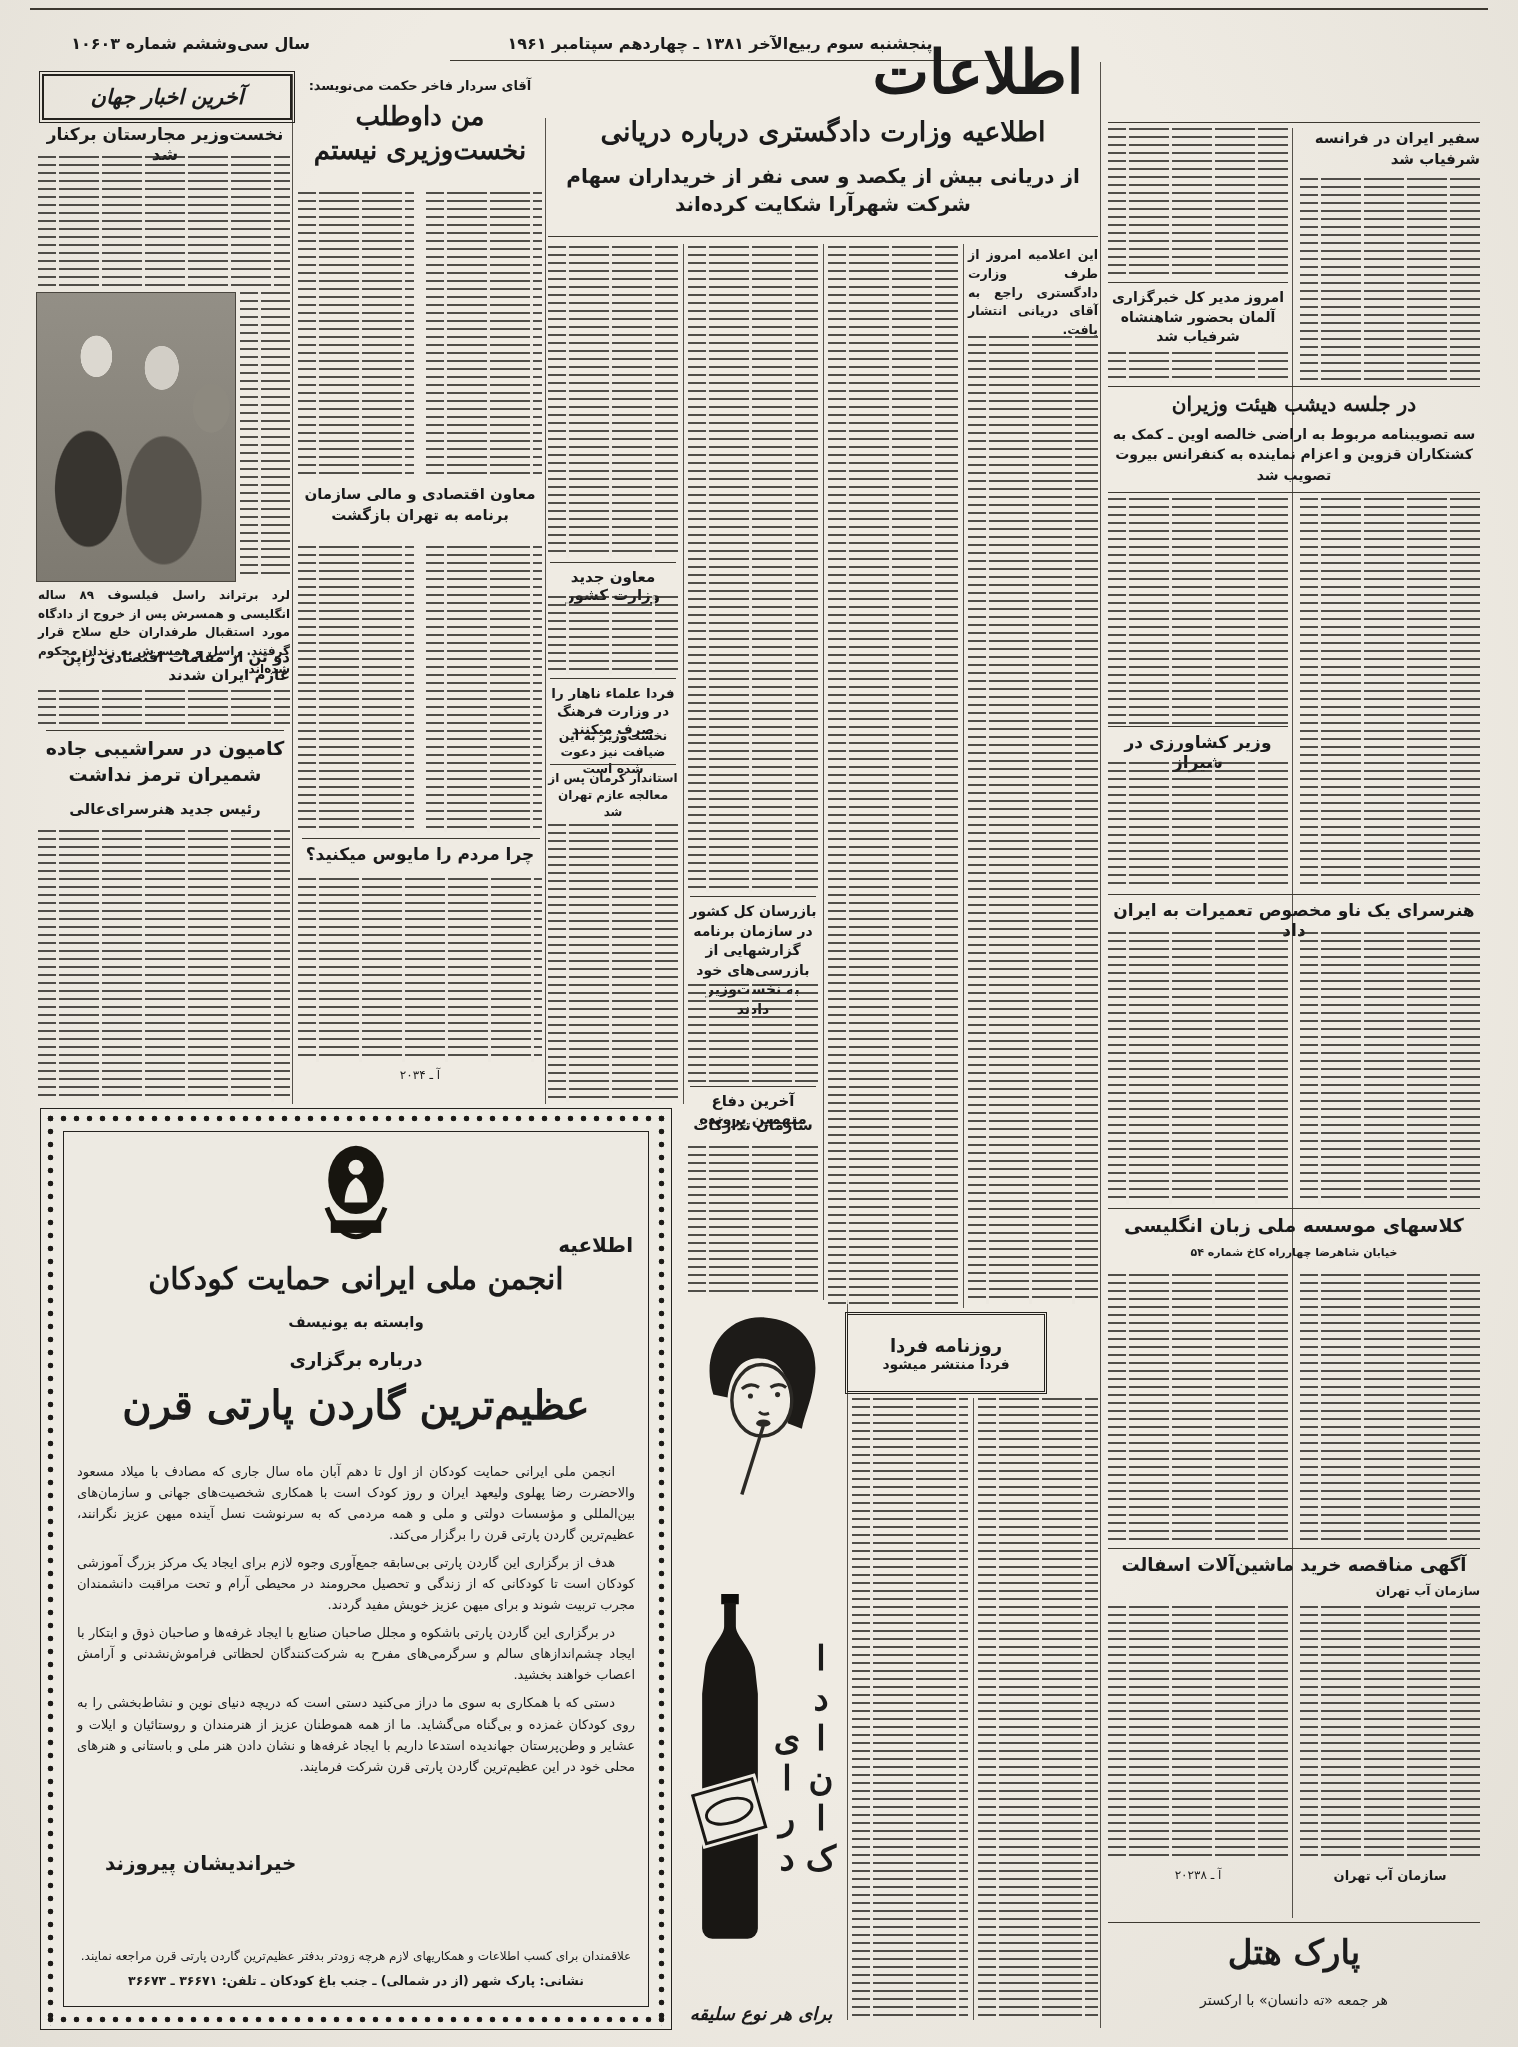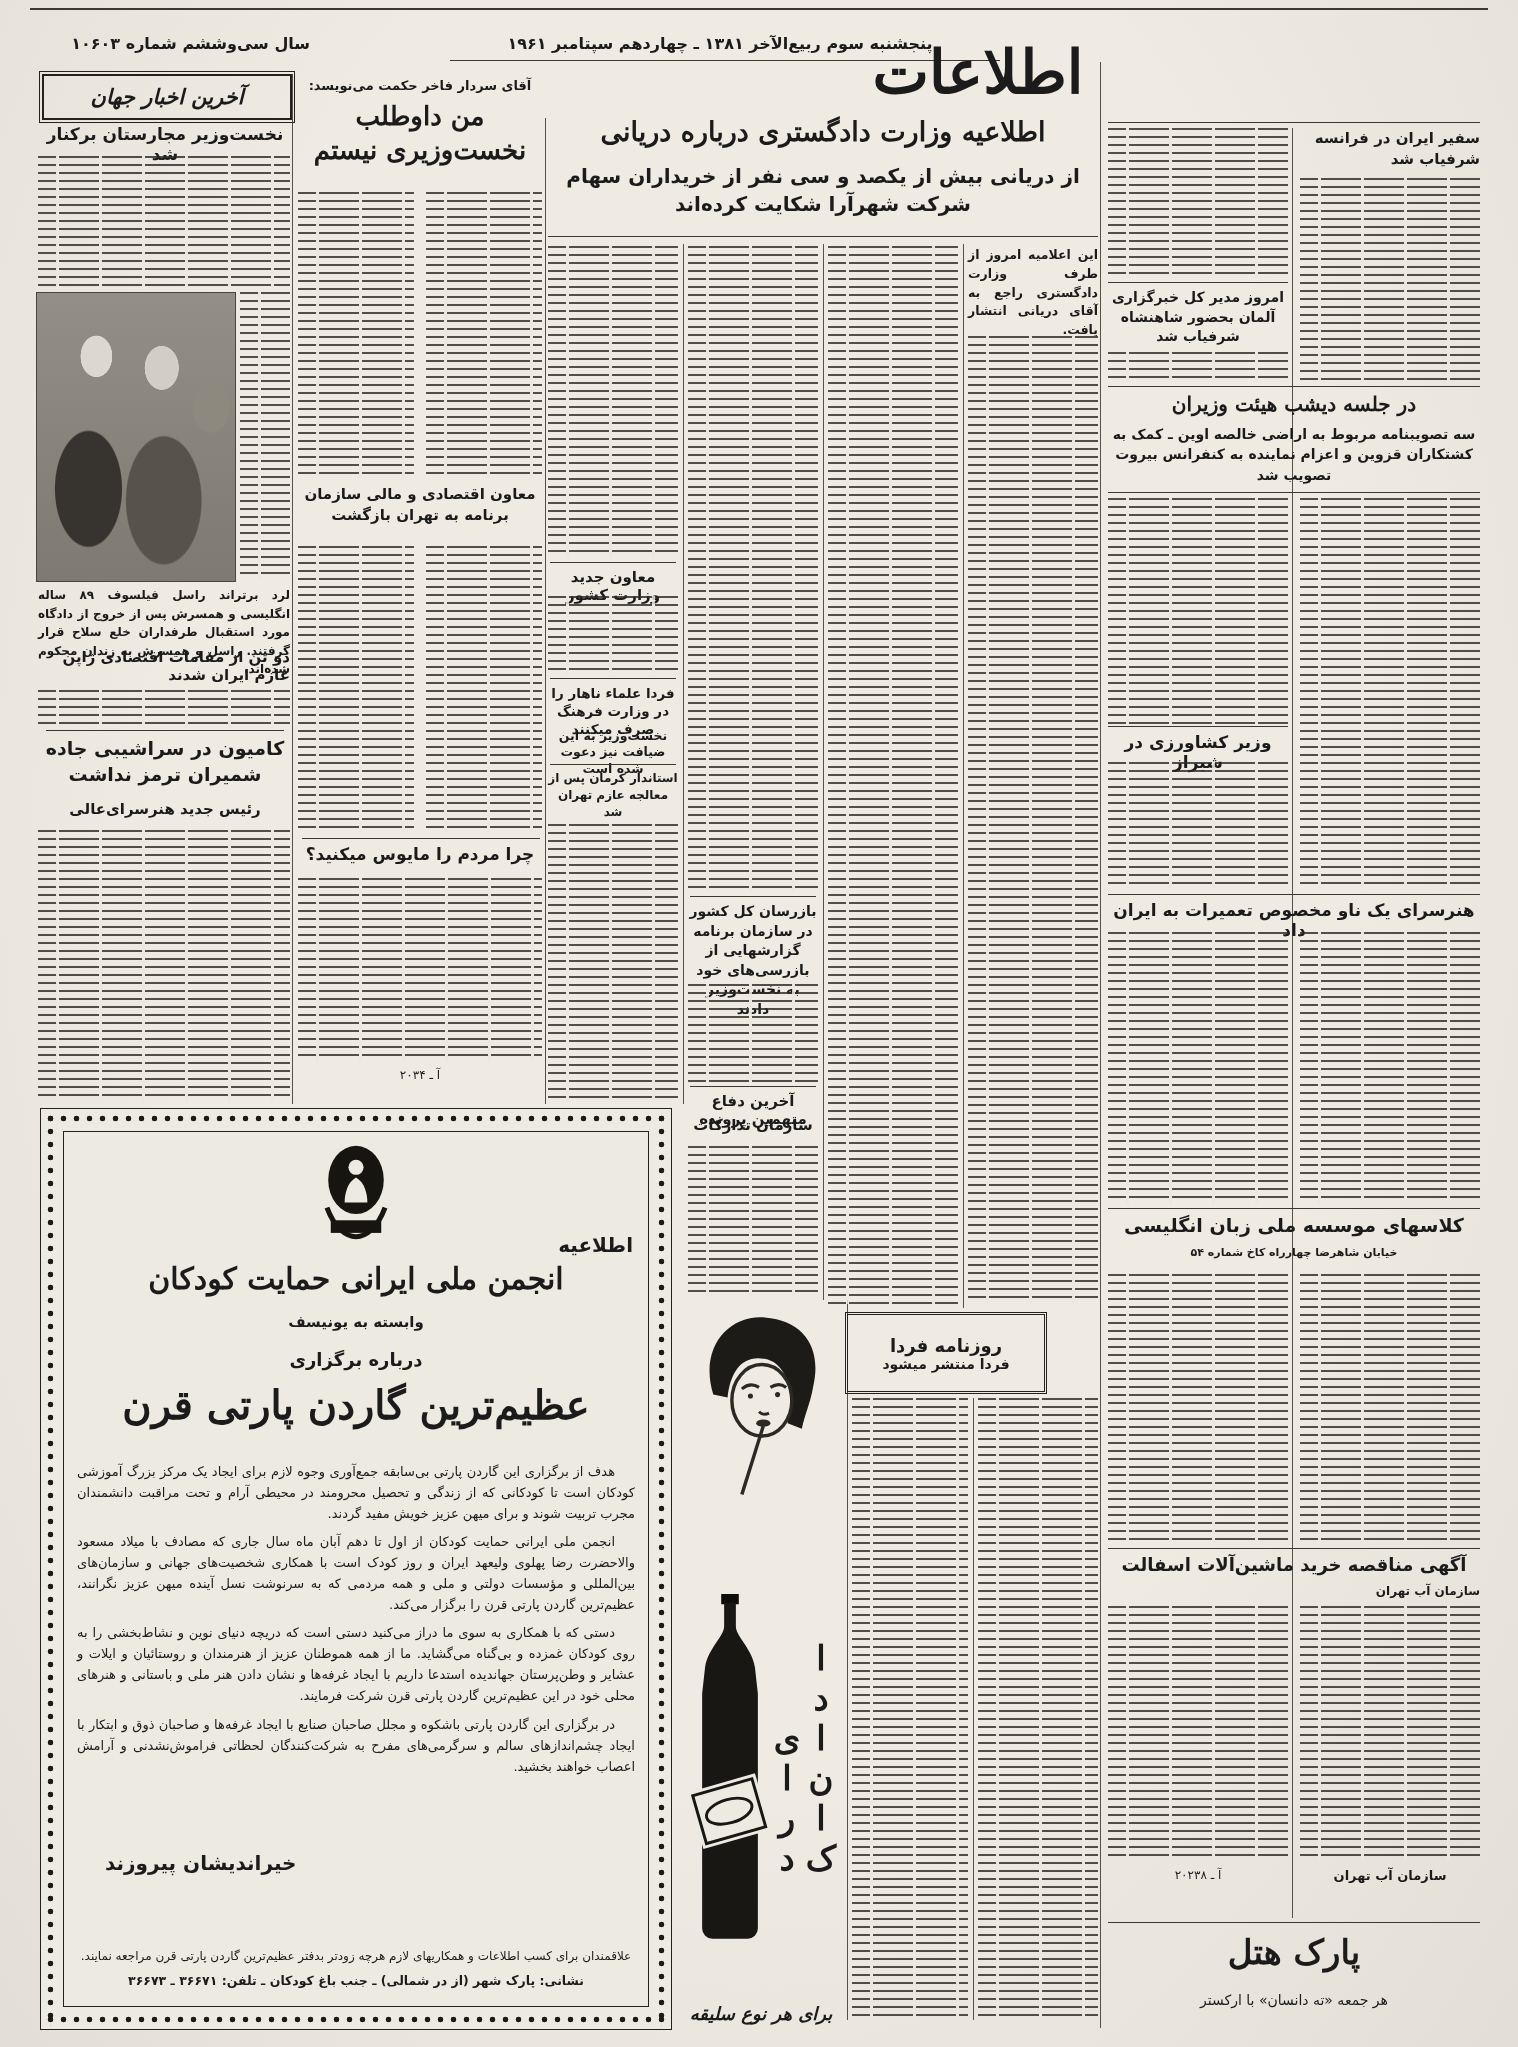--- a/index.html
+++ b/index.html
@@ -182,24 +182,24 @@
         <rect x="10" y="66" width="40" height="10" fill="#17150f"></rect>
       </svg>
     </div>
     <div class="abs b" style="right:38px;top:124px;font-size:20px;">اطلاعیه</div>
     <div class="abs b ctr serif" style="left:30px;top:152px;width:570px;font-size:30px;">انجمن ملی ایرانی حمایت کودکان</div>
     <div class="abs b ctr" style="left:30px;top:204px;width:570px;font-size:15px;">وابسته به یونیسف</div>
     <div class="abs b ctr" style="left:30px;top:240px;width:570px;font-size:18px;">درباره برگزاری</div>
     <div class="abs b ctr serif" style="left:30px;top:272px;width:570px;font-size:40px;">عظیم‌ترین گاردن پارتی قرن</div>
 
     <div class="abs jst" style="left:36px;top:352px;width:558px;font-size:13px;line-height:1.62;">
+      <p class="adp">انجمن ملی ایرانی حمایت کودکان از اول تا دهم آبان ماه سال جاری که مصادف با میلاد مسعود والاحضرت رضا پهلوی ولیعهد ایران و روز کودک است با همکاری شخصیت‌های جهانی و سازمان‌های بین‌المللی و مؤسسات دولتی و ملی و همه مردمی که به سرنوشت نسل آینده میهن عزیز نگرانند، عظیم‌ترین گاردن پارتی قرن را برگزار می‌کند.</p>
       <p class="adp">هدف از برگزاری این گاردن پارتی بی‌سابقه جمع‌آوری وجوه لازم برای ایجاد یک مرکز بزرگ آموزشی کودکان است تا کودکانی که از زندگی و تحصیل محرومند در محیطی آرام و تحت مراقبت دانشمندان مجرب تربیت شوند و برای میهن عزیز خویش مفید گردند.</p>
-      <p class="adp">انجمن ملی ایرانی حمایت کودکان از اول تا دهم آبان ماه سال جاری که مصادف با میلاد مسعود والاحضرت رضا پهلوی ولیعهد ایران و روز کودک است با همکاری شخصیت‌های جهانی و سازمان‌های بین‌المللی و مؤسسات دولتی و ملی و همه مردمی که به سرنوشت نسل آینده میهن عزیز نگرانند، عظیم‌ترین گاردن پارتی قرن را برگزار می‌کند.</p>
+      <p class="adp">در برگزاری این گاردن پارتی باشکوه و مجلل صاحبان صنایع با ایجاد غرفه‌ها و صاحبان ذوق و ابتکار با ایجاد چشم‌اندازهای سالم و سرگرمی‌های مفرح به شرکت‌کنندگان لحظاتی فراموش‌نشدنی و آرامش اعصاب خواهند بخشید.</p>
       <p class="adp">دستی که با همکاری به سوی ما دراز می‌کنید دستی است که دریچه دنیای نوین و نشاط‌بخشی را به روی کودکان غمزده و بی‌گناه می‌گشاید. ما از همه هموطنان عزیز از هنرمندان و روستائیان و ایلات و عشایر و وطن‌پرستان جهاندیده استدعا داریم با ایجاد غرفه‌ها و نشان دادن هنر ملی و باستانی و هنرهای محلی خود در این عظیم‌ترین گاردن پارتی قرن شرکت فرمایند.</p>
-      <p class="adp">در برگزاری این گاردن پارتی باشکوه و مجلل صاحبان صنایع با ایجاد غرفه‌ها و صاحبان ذوق و ابتکار با ایجاد چشم‌اندازهای سالم و سرگرمی‌های مفرح به شرکت‌کنندگان لحظاتی فراموش‌نشدنی و آرامش اعصاب خواهند بخشید.</p>
     </div>
 
     <div class="abs b" style="left:64px;top:742px;font-size:20px;">خیراندیشان پیروزند</div>
     <div class="abs ctr" style="left:30px;top:840px;width:570px;font-size:12px;">علاقمندان برای کسب اطلاعات و همکاریهای لازم هرچه زودتر بدفتر عظیم‌ترین گاردن پارتی قرن مراجعه نمایند.</div>
     <div class="abs b ctr" style="left:30px;top:864px;width:570px;font-size:12.5px;">نشانی: پارک شهر (از در شمالی) ـ جنب باغ کودکان ـ تلفن: ۳۶۶۷۱ ـ ۳۶۶۷۳</div>
   </div>
 
   <div class="abs" style="left:678px;top:1300px;width:166px;height:728px;">
     <div class="abs" style="left:6px;top:6px;width:150px;height:200px;">
       <svg viewBox="0 0 100 140" width="150" height="200">

